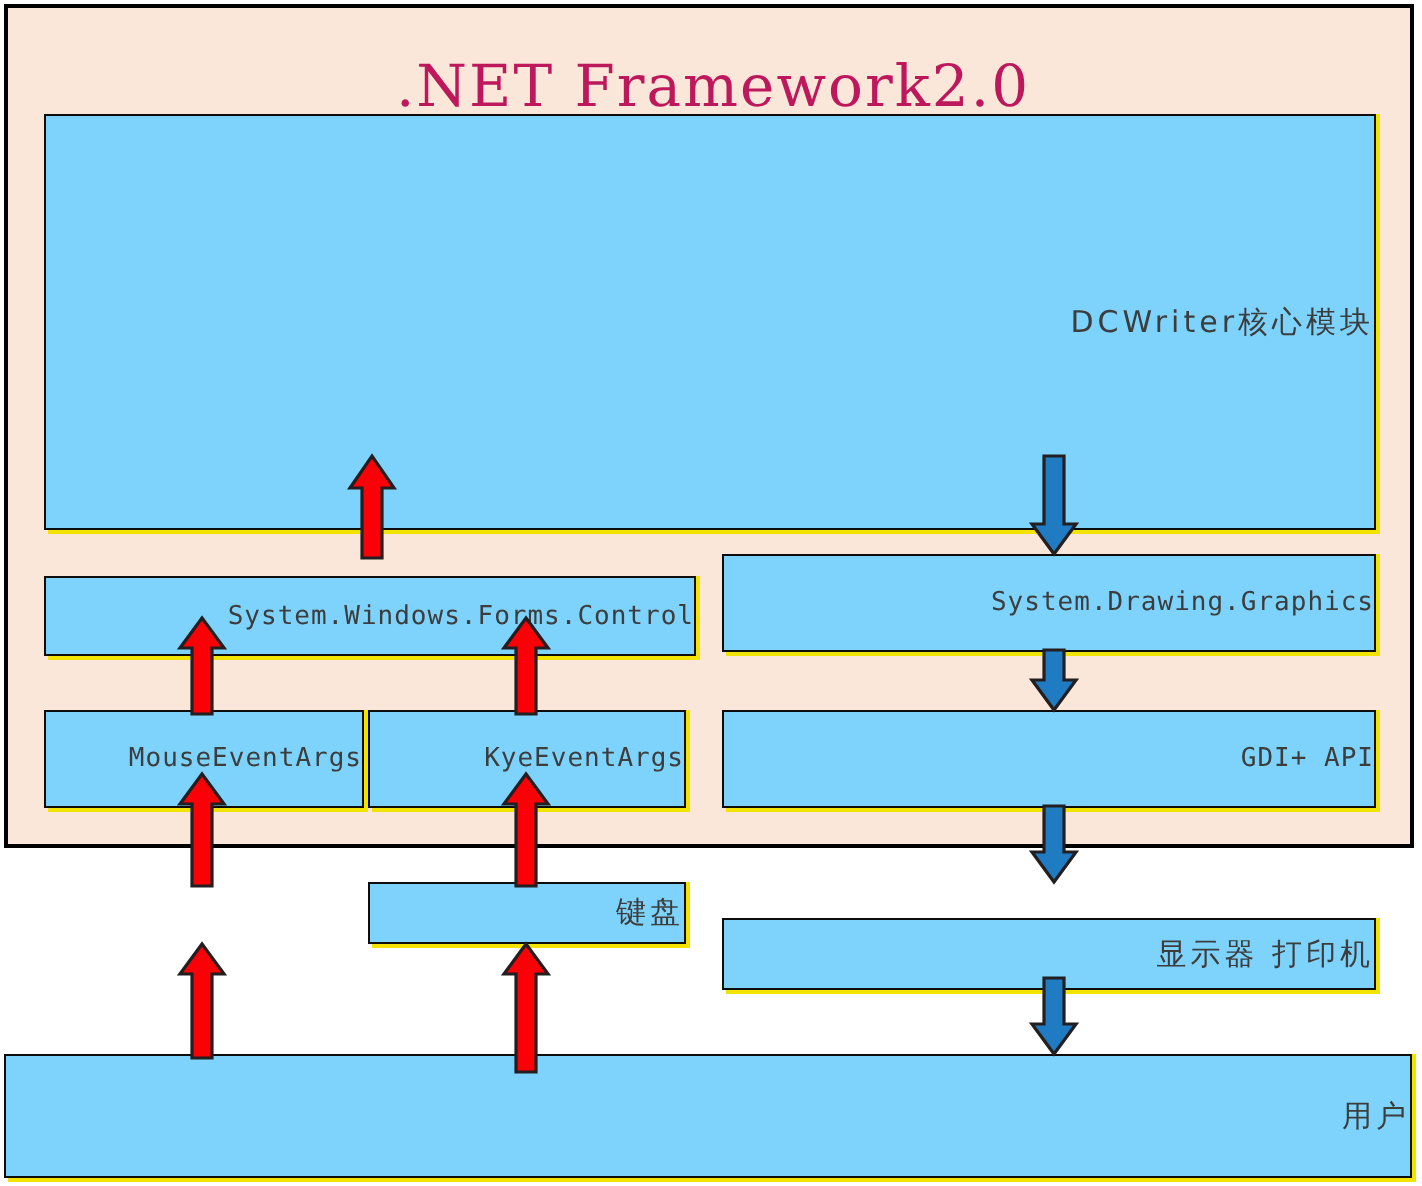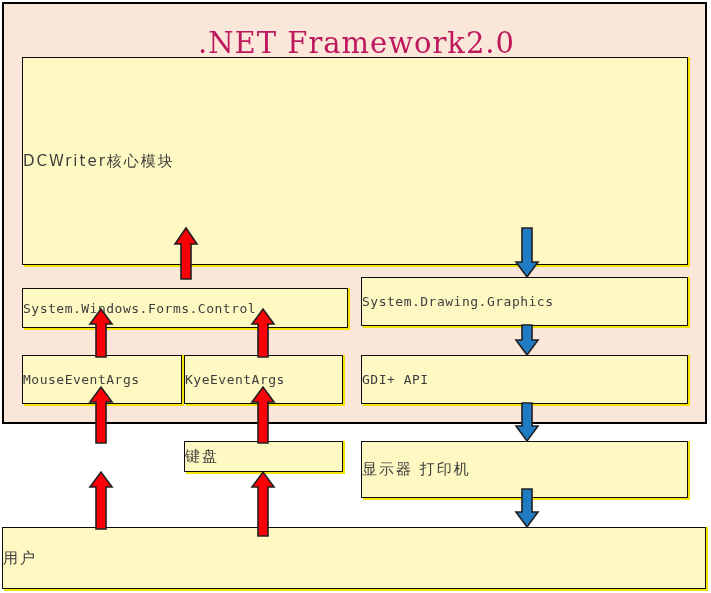--- a/index.html
+++ b/index.html
@@ -17,23 +17,23 @@
   }
   .framework-title{
     position:absolute;left:0;top:8px;width:705px;height:38px;
     text-align:center;line-height:38px;
     font-family:"DejaVu Serif","Liberation Serif",serif;
     font-size:29px;color:#be185d;letter-spacing:1px;white-space:nowrap;margin-top:12px;
   }
 
   
   .node{
-    position:absolute;background:#fef9c3;
+    position:absolute;background:#7dd3fc;
     border:1.6px solid #0d0d0d;box-sizing:border-box;
-    display:flex;align-items:center;justify-content:flex-start;
+    display:flex;align-items:center;justify-content:flex-end;
     color:#3a3a3a;white-space:nowrap;
     box-shadow:2px 0 0 0 #f2e300, 2px 2px 0 0 #f2e300;
   }
   .node .label{
     font-family:"DejaVu Sans Mono","Liberation Mono",monospace;
     font-size:13px;letter-spacing:.5px;color:#3d3d3d;
   }
   .node .label.cjk{
     font-family:"DejaVu Sans","Liberation Sans",sans-serif;
     font-size:15px;letter-spacing:2px;
@@ -41,21 +41,21 @@
 
   
   .core        {left:22px; top:57px;  width:666px;height:208px;}
   .swfc        {left:22px; top:288px; width:326px;height:40px;}
   .sdg         {left:361px;top:277px; width:327px;height:49px;}
   .mouseargs   {left:22px; top:355px; width:160px;height:49px;}
   .keyargs     {left:184px;top:355px; width:159px;height:49px;}
   .gdi         {left:361px;top:355px; width:327px;height:49px;}
   .mouse-dev   {left:22px; top:441px; width:160px;height:49px;}
   .keyboard-dev{left:184px;top:441px; width:159px;height:31px;}
-  .display-dev {left:361px;top:441px; width:327px;height:57px;}
+  .display-dev {left:361px;top:459px; width:327px;height:36px;}
   .user        {left:2px;  top:527px; width:704px;height:62px;}
 
   
   #arrows{position:absolute;left:0;top:0;width:711px;height:593px;pointer-events:none;}
 </style>
 </head>
 <body>
 
 <div id="stage">
 

